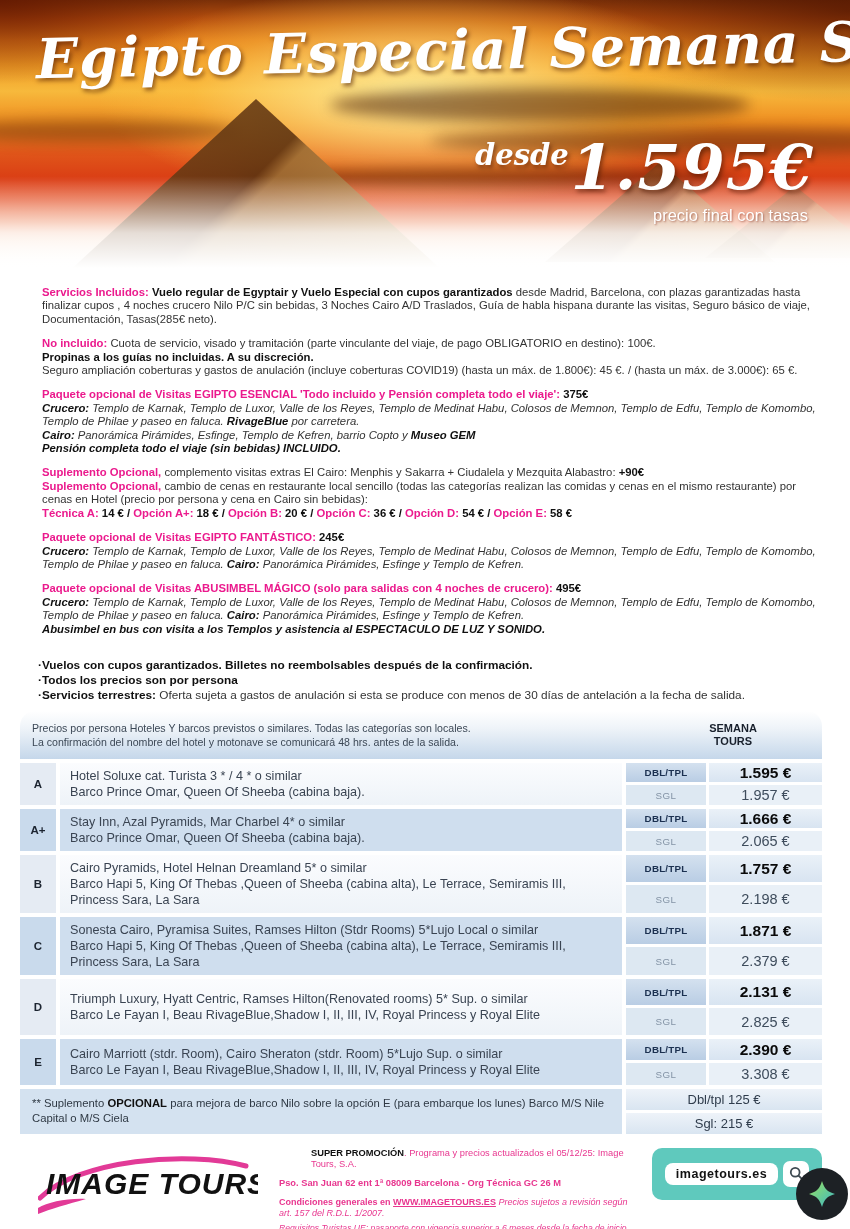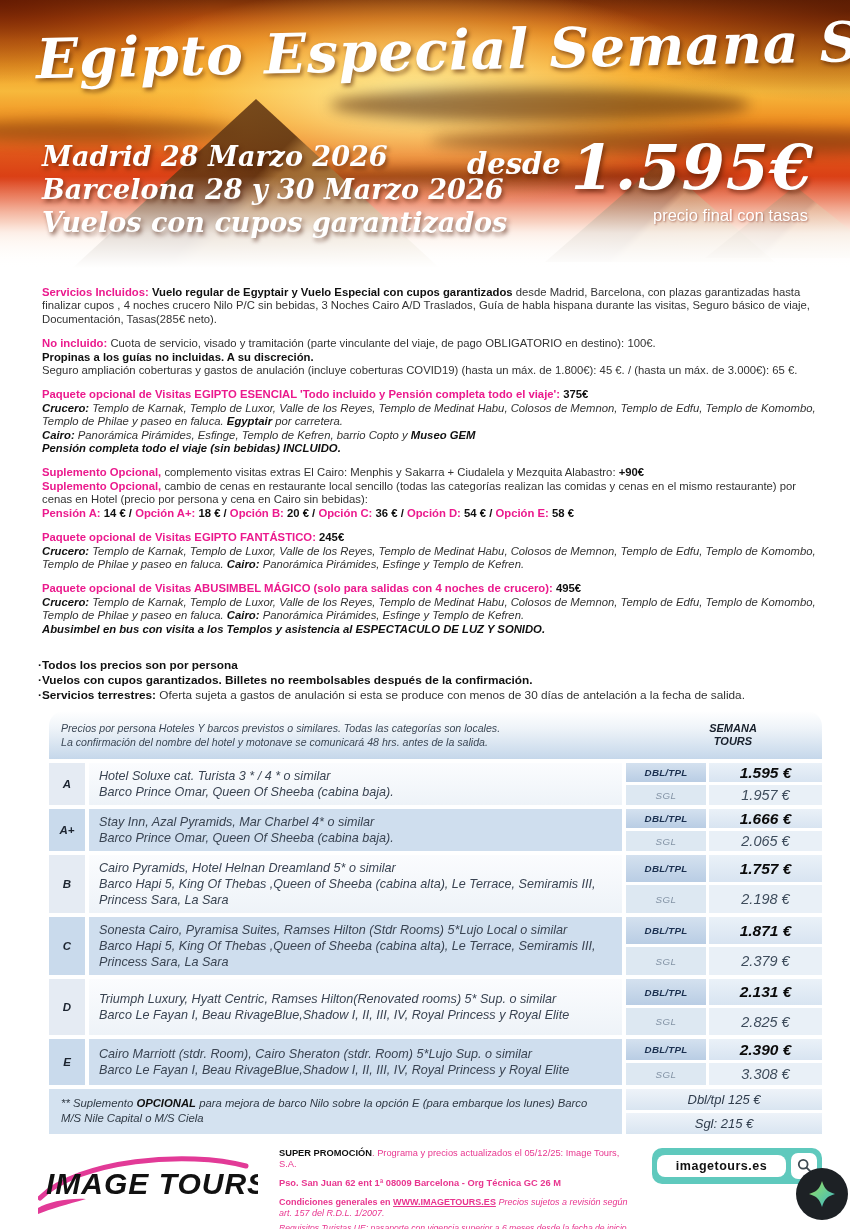--- a/index.html
+++ b/index.html
@@ -31,39 +31,39 @@
   .pyr.p3{ width:180px; height:72px; left:705px; bottom:10px;
     background:linear-gradient(135deg,#9a6c38,#7a5024 49%,#bf9a5e 52%,#d4b27c); opacity:.45;}
   .mist{ position:absolute; left:0; right:0; bottom:0; height:92px;
     background:linear-gradient(180deg, rgba(255,255,255,0) 0%, rgba(255,255,255,.82) 62%, #ffffff 100%);}
   .script{ font-family:"DejaVu Serif", serif; font-style:italic; font-weight:700; color:#fff;
     text-shadow:2px 3px 4px rgba(70,20,0,.55); }
   .hero-title{ position:absolute; left:36px; top:18px; width:780px; font-size:55px;
     letter-spacing:1px; transform:rotate(-1.2deg); white-space:nowrap; }
   .hero-depart{ position:absolute; left:42px; top:140px; font-size:27px; line-height:33px; }
   .hero-days{ position:absolute; right:50px; top:104px; font-size:33px; }
-  .hero-pricerow{ position:absolute; right:36px; top:138px; display:flex; align-items:center; gap:10px; }
+  .hero-pricerow{ position:absolute; right:36px; top:138px; display:flex; align-items:flex-start; gap:2px; }
   .hero-desde{ font-size:29px; padding-bottom:8px; }
   .hero-price{ font-size:62px; line-height:60px; letter-spacing:1px; }
   .hero-note{ position:absolute; right:42px; top:206px; font-size:16.5px; font-weight:400; color:#fff;
     font-family:"Liberation Sans", sans-serif; text-shadow:1px 1px 2px rgba(120,20,0,.5); }
 
   
   .content{ padding:18px 26px 0 42px; font-size:11.3px; line-height:13.4px; color:#333; }
   .sec{ margin-bottom:11px; }
   .mag{ color:#EB1A8D; font-weight:700; }
   b{ color:#101010; }
   .ital{ font-style:italic; }
   .bital{ font-style:italic; font-weight:700; color:#101010; }
 
   .bullets{ margin:22px 26px 8px 38px; font-size:11.8px; line-height:15px; font-weight:700; color:#101010; }
   .bullets .norm{ font-weight:400; color:#333; }
 
   
-  .ptable{ margin:6px 28px 0 49px;font-style:italic; }
+  .ptable{ margin:6px 28px 0 20px; }
   .thead{ display:flex; align-items:center; border-radius:15px 15px 0 0; min-height:48px;
     background:linear-gradient(180deg,#ffffff 0%,#eff4f9 35%,#c5d7ea 100%);
     padding:8px 14px 8px 12px; }
   .thead-left{ flex:1; font-size:10.6px; line-height:14px; color:#3c4856; }
   .thead-right{ width:150px; text-align:center; font-size:11px; font-weight:700; color:#18202c; line-height:13px;}
   .trow{ display:flex; gap:4px; margin-top:4px; }
   .cat{ width:36px; display:flex; align-items:center; justify-content:center;
     font-size:11.5px; font-weight:700; color:#1c2430; background:#e5ebf3; }
   .desc{ flex:1; padding:5px 10px; display:flex; flex-direction:column; justify-content:center;
     font-size:12.6px; line-height:16px; color:#3a4452; background:linear-gradient(180deg,#fbfcfe,#eef3f8); }
@@ -82,55 +82,50 @@
   .supp-text{ flex:1; background:#d4e2f0; padding:7px 12px; font-size:11.3px; line-height:15px; color:#2f3944;
     display:flex; flex-direction:column; justify-content:center;}
   .supp-prices{ width:196px; display:flex; flex-direction:column; gap:3px; }
   .supp-cell{ flex:1; display:flex; align-items:center; justify-content:center;
     background:linear-gradient(180deg,#eef3f9,#d9e5f1); font-size:13px; color:#2f3c4c; min-height:21px;}
 
   
   .footer{ position:relative; display:flex; padding:14px 28px 0 38px; gap:16px; }
   .logo-wrap{ width:225px; flex:none; padding-top:4px;}
   .f-center{ flex:1; font-size:9.3px; line-height:11px; }
-  .f-promo{ color:#e8368f; margin-bottom:8px;}
+  .f-promo{ color:#e8368f; margin-bottom:8px;margin-left:32px;}
   .f-promo .pb{ color:#101010; font-weight:700; font-size:9.3px;}
   .f-addr{ color:#e8368f; font-weight:600; margin-bottom:8px;}
   .f-cond{ color:#e8368f; margin-bottom:4px; font-size:9px;}
   .f-cond .cb{ font-weight:700; }
   .f-cond a{ color:#e8368f; font-weight:700; text-decoration:underline; }
   .f-cond .ci{ font-style:italic; }
   .f-fine{ color:#e8368f; font-style:italic; font-size:8.6px; line-height:10.5px; }
   .search-wrap{ width:170px; flex:none; }
-  .search-box{ background:#5fc9bd; border-radius:10px; padding:5px; display:flex; gap:5px; align-items:center; cursor:pointer;justify-content:center;}
+  .search-box{ background:#5fc9bd; border-radius:10px; padding:13px; display:flex; gap:5px; align-items:center; cursor:pointer;justify-content:center;}
   .search-pill{ background:#fff; border-radius:8px; flex:1; text-align:center; padding:4px 2px;
     font-size:12.5px; font-weight:700; color:#111; letter-spacing:.5px;}
   .search-btn{ background:#fff; border-radius:7px; width:26px; height:26px; flex:none;
     display:flex; align-items:center; justify-content:center; }
   .corner-badge{ position:absolute; right:2px; top:34px; width:52px; height:52px; border-radius:50%;
     background:#1d2125; display:flex; align-items:center; justify-content:center; cursor:pointer;}
 </style>
 </head>
 <body>
 
 <div class="hero">
   <div class="cloud c1"></div>
   <div class="cloud c2"></div>
   <div class="cloud c3"></div>
   <div class="cloud c4"></div>
   <div class="pyr p1"></div>
   <div class="pyr p2"></div>
   <div class="pyr p3"></div>
   <div class="mist"></div>
   <div class="script hero-title">Egipto Especial Semana Santa</div>
-  <div class="script hero-depart">
-    <div>Madrid 28 Marzo 2026</div>
-    <div>Barcelona 28 y 30 Marzo 2026</div>
-    <div>Vuelos con cupos garantizados</div>
-  </div>
   <div class="hero-pricerow">
     <span class="script hero-desde">desde</span>
     <span class="script hero-price">1.595€</span>
   </div>
   <div class="hero-note">precio final con tasas</div>
 </div>
 
 <div class="content">
 
   <p class="sec">
@@ -144,35 +139,35 @@
     <span> Cuota de servicio, visado y tramitación (parte vinculante del viaje, de pago OBLIGATORIO en destino):  100€.</span><br>
     <b>Propinas a los guías no incluidas. A su discreción.</b><br>
     <span>Seguro ampliación coberturas y gastos de anulación (incluye coberturas COVID19)  (hasta un máx. de 1.800€): 45 €. / (hasta un máx. de 3.000€): 65 €.</span>
   </p>
 
   <p class="sec">
     <span class="mag">Paquete opcional de Visitas EGIPTO ESENCIAL 'Todo incluido y Pensión completa todo el viaje': </span>
     <b>375€</b><br>
     <span class="bital">Crucero: </span>
     <span class="ital">Templo de Karnak, Templo de Luxor,  Valle de los Reyes, Templo de Medinat Habu, Colosos de Memnon, Templo de Edfu, Templo de Komombo, Templo de Philae y paseo en faluca. </span>
-    <span class="bital">Egyptair</span>
+    <span class="bital">RivageBlue</span>
     <span class="ital"> por carretera.</span><br>
     <span class="bital">Cairo: </span>
     <span class="ital">Panorámica Pirámides, Esfinge, Templo de Kefren, barrio Copto y </span>
     <span class="bital">Museo GEM</span><br>
     <span class="bital">Pensión completa todo el viaje (sin bebidas) INCLUIDO.</span>
   </p>
 
   <p class="sec">
     <span class="mag">Suplemento Opcional,</span>
     <span> complemento visitas extras El Cairo: Menphis y Sakarra + Ciudalela y Mezquita Alabastro: </span>
     <b>+90€</b><br>
     <span class="mag">Suplemento Opcional,</span>
     <span> cambio de cenas en restaurante local sencillo (todas las categorías realizan las comidas y cenas en el mismo restaurante) por cenas en Hotel (precio por persona  y cena en Cairo sin bebidas):</span><br>
-    <span><span class="mag">Pensión A:</span><b> 14 € </b><b>/ </b></span>
+    <span><span class="mag">Técnica A:</span><b> 14 € </b><b>/ </b></span>
     <span><span class="mag">Opción A+:</span><b>  18 € </b><b>/ </b></span>
     <span><span class="mag">Opción B:</span><b> 20 € </b><b>/ </b></span>
     <span><span class="mag">Opción C:</span><b> 36 € </b><b>/</b></span>
     <span><span class="mag">Opción D:</span><b> 54 € </b><b>/ </b></span>
     <span><span class="mag">Opción E:</span><b> 58 €</b></span>
   </p>
 
   <p class="sec">
     <span class="mag">Paquete opcional de Visitas EGIPTO FANTÁSTICO: </span>
     <b>245€</b><br>
@@ -187,22 +182,22 @@
     <b>495€</b><br>
     <span class="bital">Crucero: </span>
     <span class="ital">Templo de Karnak, Templo de Luxor,  Valle de los Reyes, Templo de Medinat Habu, Colosos de Memnon, Templo de Edfu, Templo de Komombo, Templo de Philae y paseo en faluca. </span>
     <span class="bital">Cairo: </span>
     <span class="ital">Panorámica Pirámides, Esfinge y Templo de Kefren.</span><br>
     <span class="bital">Abusimbel en bus con visita a los Templos y asistencia al ESPECTACULO DE LUZ Y SONIDO.</span>
   </p>
 </div>
 
 <div class="bullets">
+  <div>·Vuelos con cupos garantizados. Billetes no reembolsables después de la confirmación.</div>
   <div>·Todos los precios son por persona</div>
-  <div>·Vuelos con cupos garantizados. Billetes no reembolsables después de la confirmación.</div>
   <div>
     <span>·Servicios terrestres: </span><span class="norm">Oferta sujeta a gastos de anulación si esta se produce con menos de 30 días de antelación a la fecha de  salida.</span>
   </div>
 </div>
 
 <div class="ptable">
   <div class="thead">
     <div class="thead-left">
       <div>Precios por persona Hoteles Y barcos previstos o similares. Todas las categorías son locales.</div>
       <div>La confirmación del nombre del hotel y motonave se comunicará 48 hrs. antes de la salida.</div>

